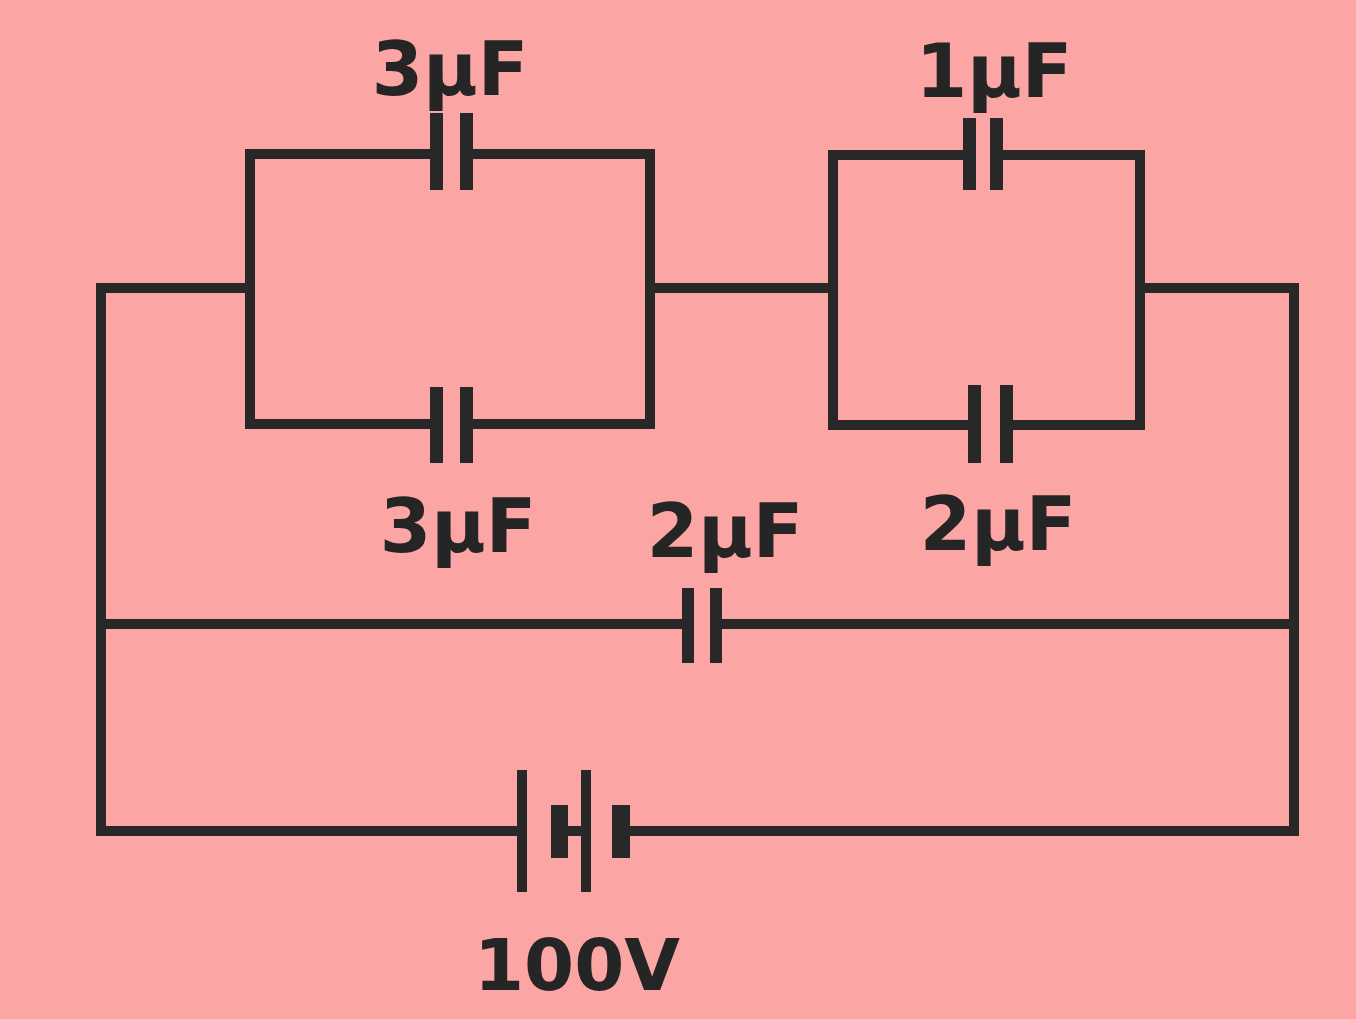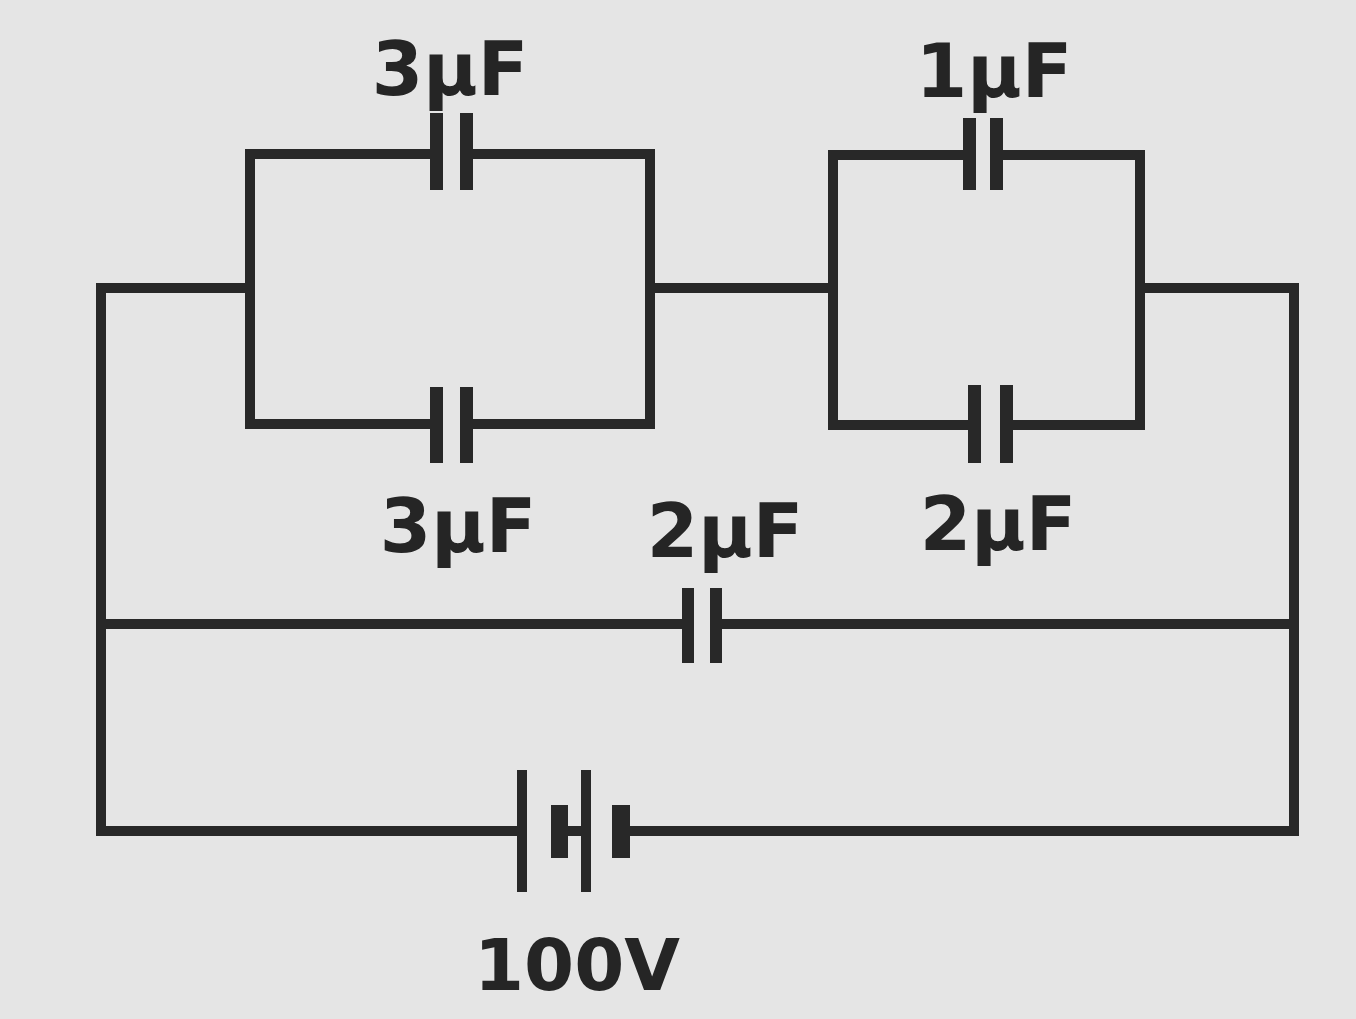--- a/index.html
+++ b/index.html
@@ -4,21 +4,21 @@
 <style>
   html, body {
     margin: 0;
     padding: 0;
     background: #ffffff;
   }
   .stage {
     position: relative;
     width: 1356px;
     height: 1019px;
-    background: #e5e5e5;
+    background: #fca5a5;
     font-family: "DejaVu Sans", sans-serif;
   }
   svg { display: block; }
   .wire {
     stroke: #282828;
     stroke-width: 10;
     fill: none;
     stroke-linecap: square;
   }
   .plate { fill: #282828; stroke: none; }

